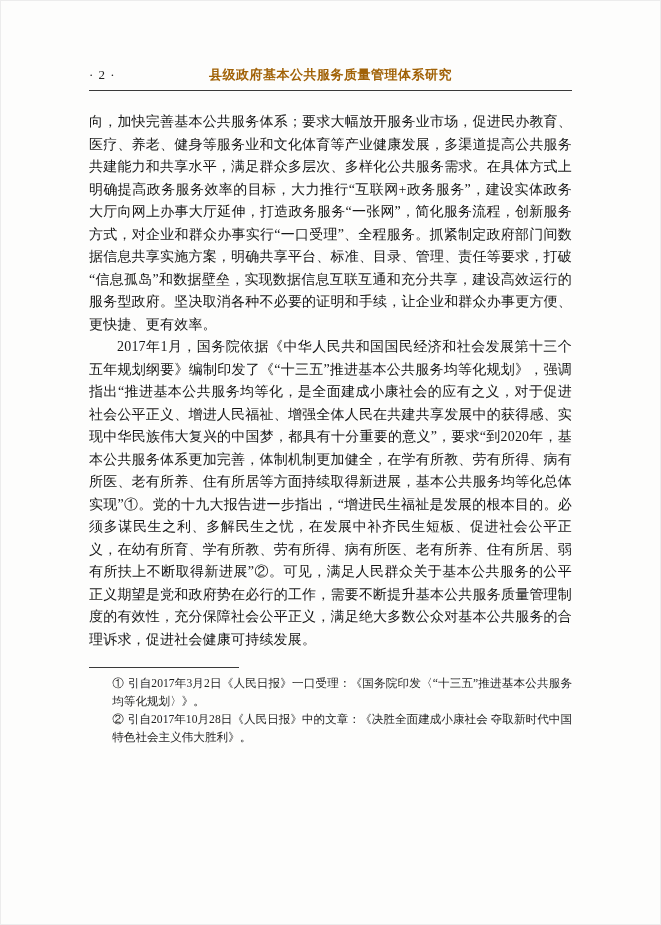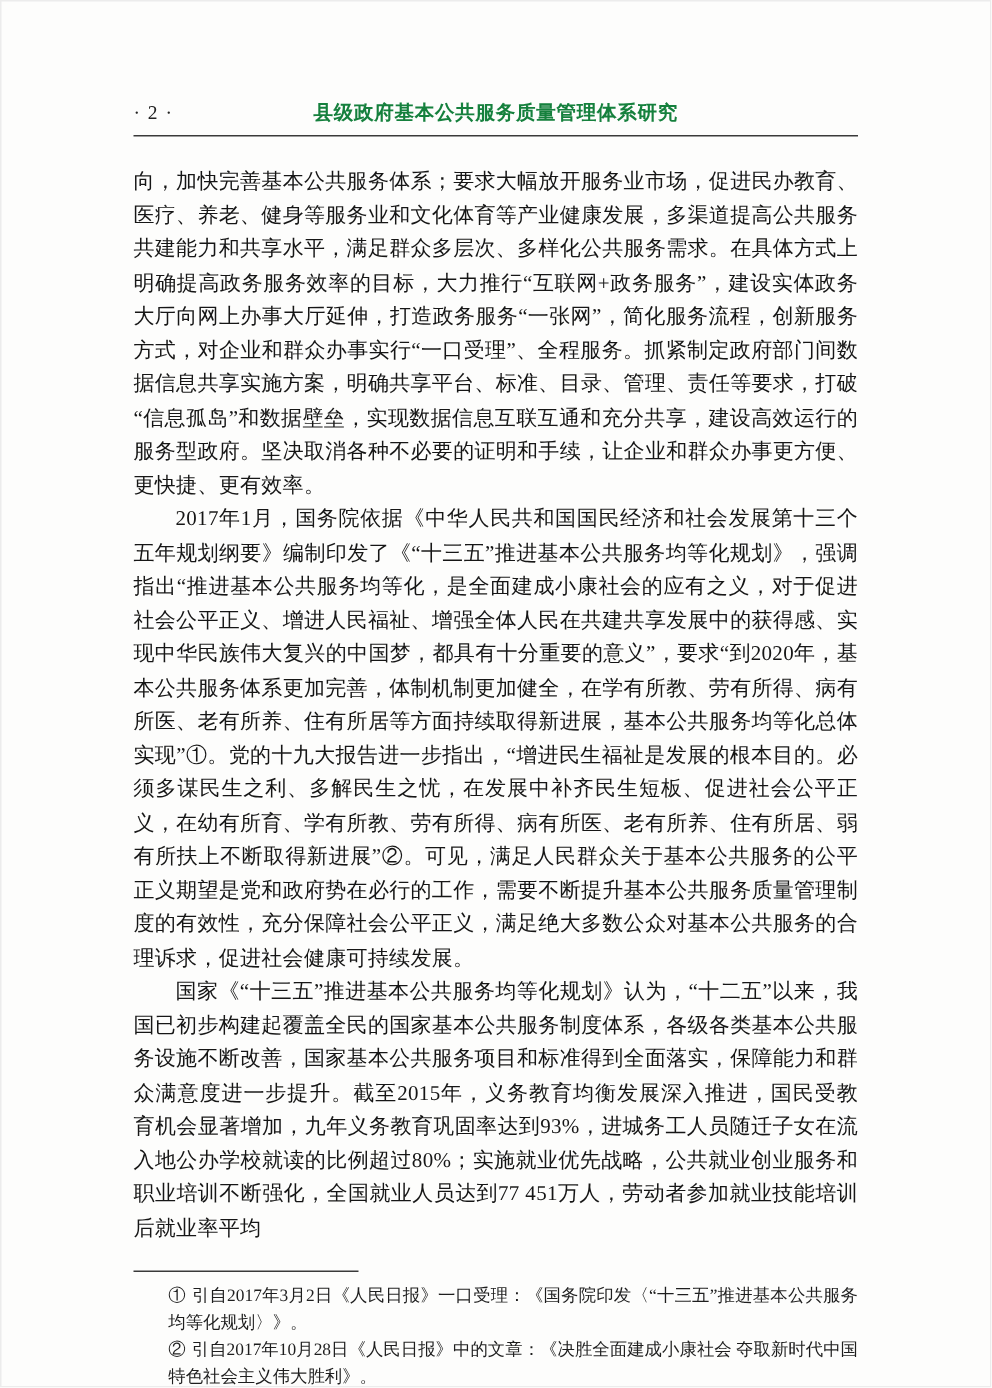--- a/index.html
+++ b/index.html
@@ -31,21 +31,21 @@
     position: absolute;
     left: 0;
     top: 0;
     letter-spacing: 1px;
     color: #222;
   }
   .header-title {
     display: block;
     text-align: center;
     font-weight: bold;
-    color: #15803d;
+    color: #a16207;
     letter-spacing: 0.5px;
   }
   .header-rule {
     border: none;
     border-top: 1.3px solid #3a3a3a;
     margin: 5px 0 0 0;
   }
   
   .body-text {
     margin-top: 20px;
@@ -90,21 +90,20 @@
 
   <div class="running-header">
     <span class="page-number">· 2 ·</span>
     <span class="header-title">县级政府基本公共服务质量管理体系研究</span>
   </div>
   <hr class="header-rule">
 
   <div class="body-text">
     <p class="continuation">向，加快完善基本公共服务体系；要求大幅放开服务业市场，促进民办教育、医疗、养老、健身等服务业和文化体育等产业健康发展，多渠道提高公共服务共建能力和共享水平，满足群众多层次、多样化公共服务需求。在具体方式上明确提高政务服务效率的目标，大力推行“互联网+政务服务”，建设实体政务大厅向网上办事大厅延伸，打造政务服务“一张网”，简化服务流程，创新服务方式，对企业和群众办事实行“一口受理”、全程服务。抓紧制定政府部门间数据信息共享实施方案，明确共享平台、标准、目录、管理、责任等要求，打破“信息孤岛”和数据壁垒，实现数据信息互联互通和充分共享，建设高效运行的服务型政府。坚决取消各种不必要的证明和手续，让企业和群众办事更方便、更快捷、更有效率。</p>
     <p>2017年1月，国务院依据《中华人民共和国国民经济和社会发展第十三个五年规划纲要》编制印发了《“十三五”推进基本公共服务均等化规划》，强调指出“推进基本公共服务均等化，是全面建成小康社会的应有之义，对于促进社会公平正义、增进人民福祉、增强全体人民在共建共享发展中的获得感、实现中华民族伟大复兴的中国梦，都具有十分重要的意义”，要求“到2020年，基本公共服务体系更加完善，体制机制更加健全，在学有所教、劳有所得、病有所医、老有所养、住有所居等方面持续取得新进展，基本公共服务均等化总体实现”①。党的十九大报告进一步指出，“增进民生福祉是发展的根本目的。必须多谋民生之利、多解民生之忧，在发展中补齐民生短板、促进社会公平正义，在幼有所育、学有所教、劳有所得、病有所医、老有所养、住有所居、弱有所扶上不断取得新进展”②。可见，满足人民群众关于基本公共服务的公平正义期望是党和政府势在必行的工作，需要不断提升基本公共服务质量管理制度的有效性，充分保障社会公平正义，满足绝大多数公众对基本公共服务的合理诉求，促进社会健康可持续发展。</p>
-    <p>国家《“十三五”推进基本公共服务均等化规划》认为，“十二五”以来，我国已初步构建起覆盖全民的国家基本公共服务制度体系，各级各类基本公共服务设施不断改善，国家基本公共服务项目和标准得到全面落实，保障能力和群众满意度进一步提升。截至2015年，义务教育均衡发展深入推进，国民受教育机会显著增加，九年义务教育巩固率达到93%，进城务工人员随迁子女在流入地公办学校就读的比例超过80%；实施就业优先战略，公共就业创业服务和职业培训不断强化，全国就业人员达到77 451万人，劳动者参加就业技能培训后就业率平均</p>
   </div>
 
   <div class="footnote-block">
     <hr class="footnote-rule">
     <p class="footnote">
       <span class="fn-marker">①</span><span>引自2017年3月2日《人民日报》一口受理：《国务院印发〈“十三五”推进基本公共服务均等化规划〉》。</span>
     </p>
     <p class="footnote">
       <span class="fn-marker">②</span><span>引自2017年10月28日《人民日报》中的文章：《决胜全面建成小康社会 夺取新时代中国特色社会主义伟大胜利》。</span>
     </p>

